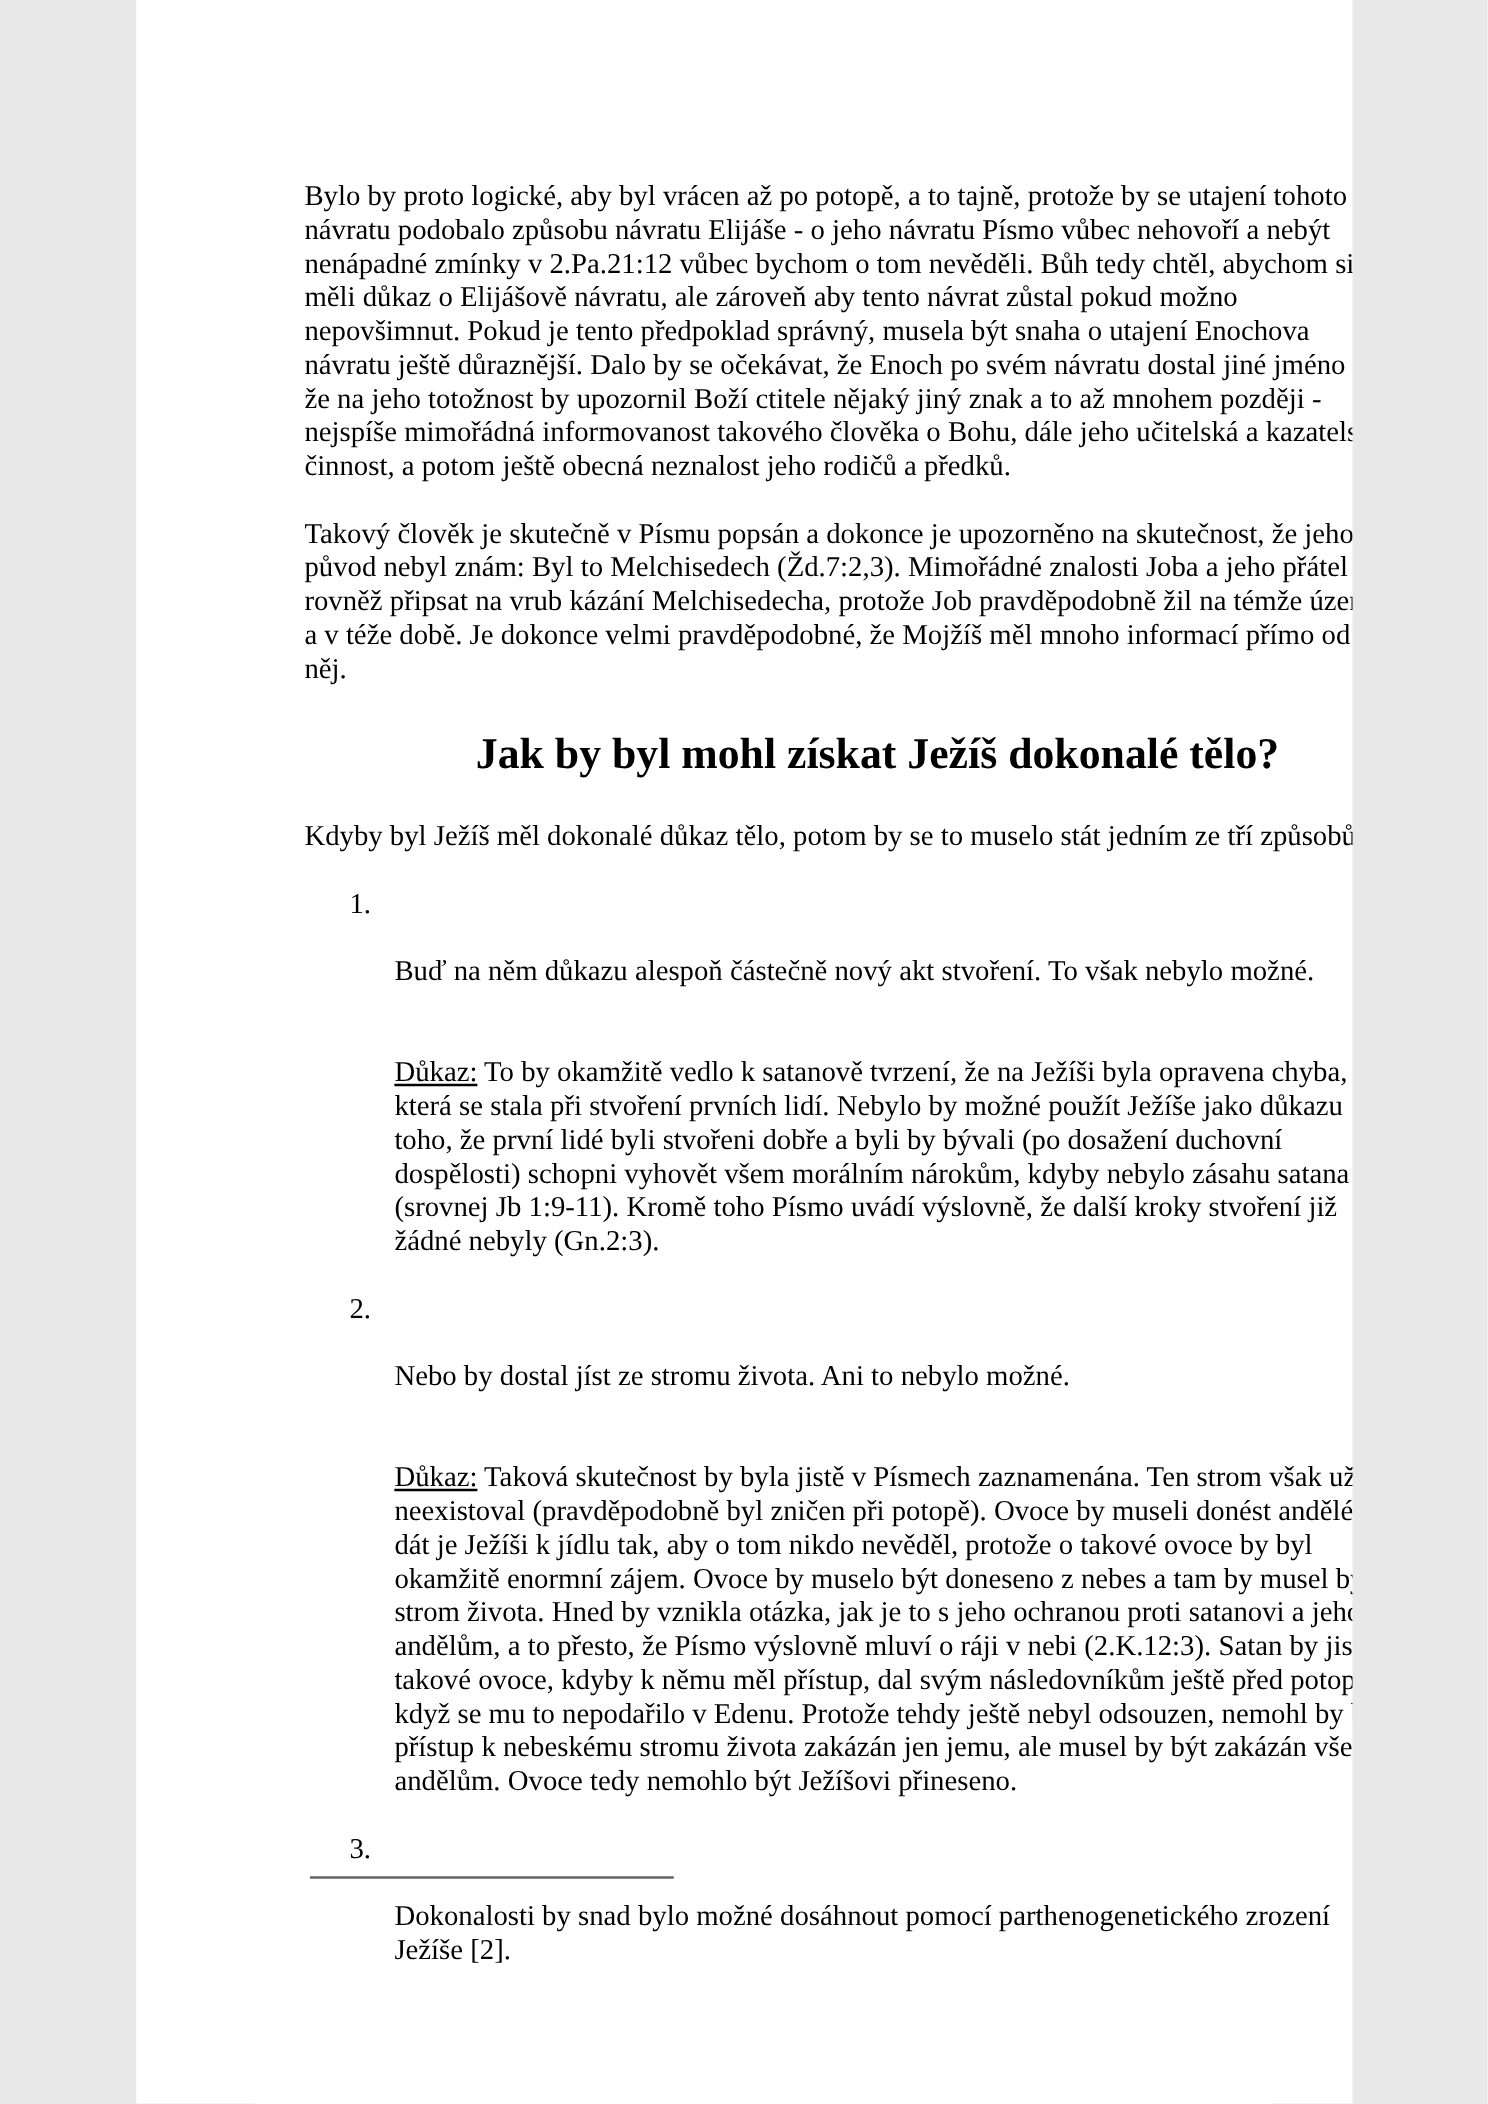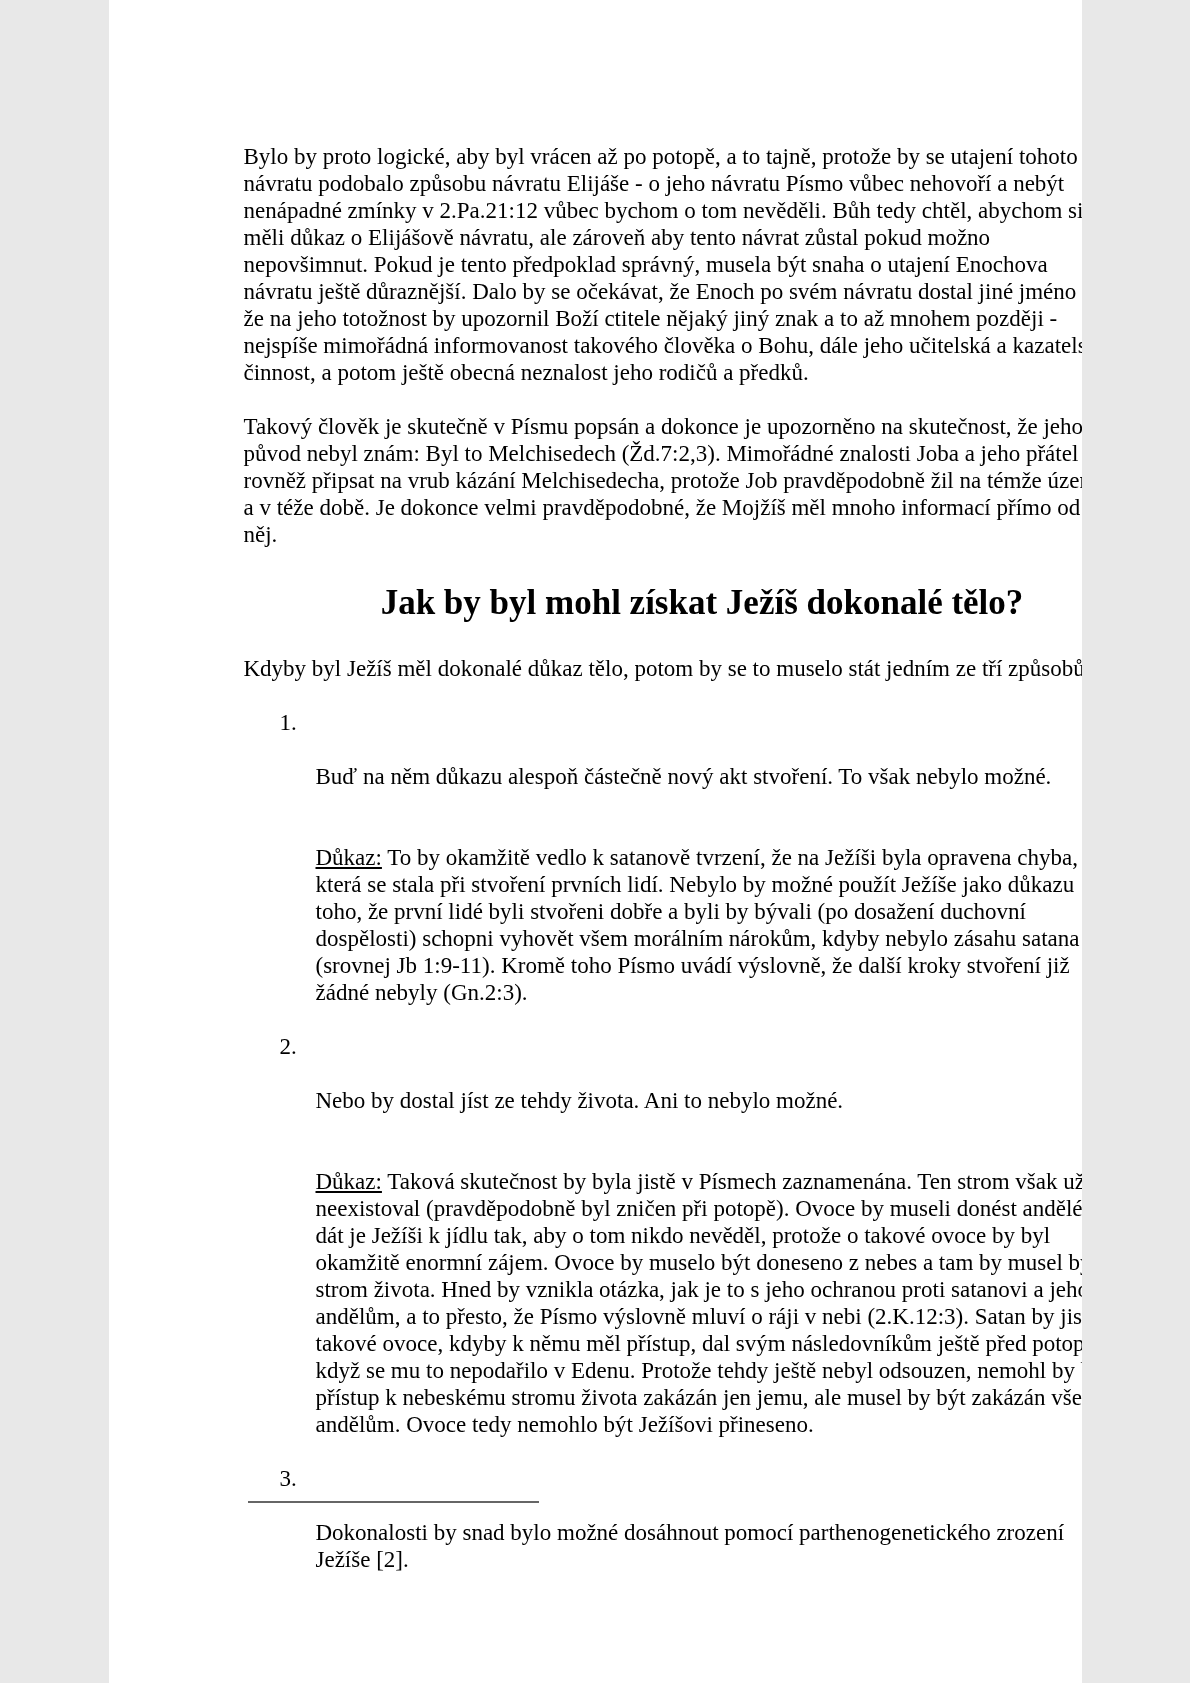--- a/index.html
+++ b/index.html
@@ -99,21 +99,21 @@
       <span class="u">Důkaz:</span><span> To by okamžitě vedlo k satanově tvrzení, že na Ježíši byla opravena chyba,
 která se stala při stvoření prvních lidí. Nebylo by možné použít Ježíše jako důkazu
 toho, že první lidé byli stvořeni dobře a byli by bývali (po dosažení duchovní
 dospělosti) schopni vyhovět všem morálním nárokům, kdyby nebylo zásahu satana
 (srovnej Jb 1:9-11). Kromě toho Písmo uvádí výslovně, že další kroky stvoření již
 žádné nebyly (Gn.2:3).</span>
     </div>
 
     <div class="list-item">
       <span class="num">2.</span>
-      <span>Nebo by dostal jíst ze tehdy života. Ani to nebylo možné.</span>
+      <span>Nebo by dostal jíst ze stromu života. Ani to nebylo možné.</span>
     </div>
 
     <div class="proof">
       <span class="u">Důkaz:</span><span> Taková skutečnost by byla jistě v Písmech zaznamenána. Ten strom však už
 neexistoval (pravděpodobně byl zničen při potopě). Ovoce by museli donést andělé a
 dát je Ježíši k jídlu tak, aby o tom nikdo nevěděl, protože o takové ovoce by byl
 okamžitě enormní zájem. Ovoce by muselo být doneseno z nebes a tam by musel být i
 strom života. Hned by vznikla otázka, jak je to s jeho ochranou proti satanovi a jeho
 andělům, a to přesto, že Písmo výslovně mluví o ráji v nebi (2.K.12:3). Satan by jistě
 takové ovoce, kdyby k němu měl přístup, dal svým následovníkům ještě před potopou,

